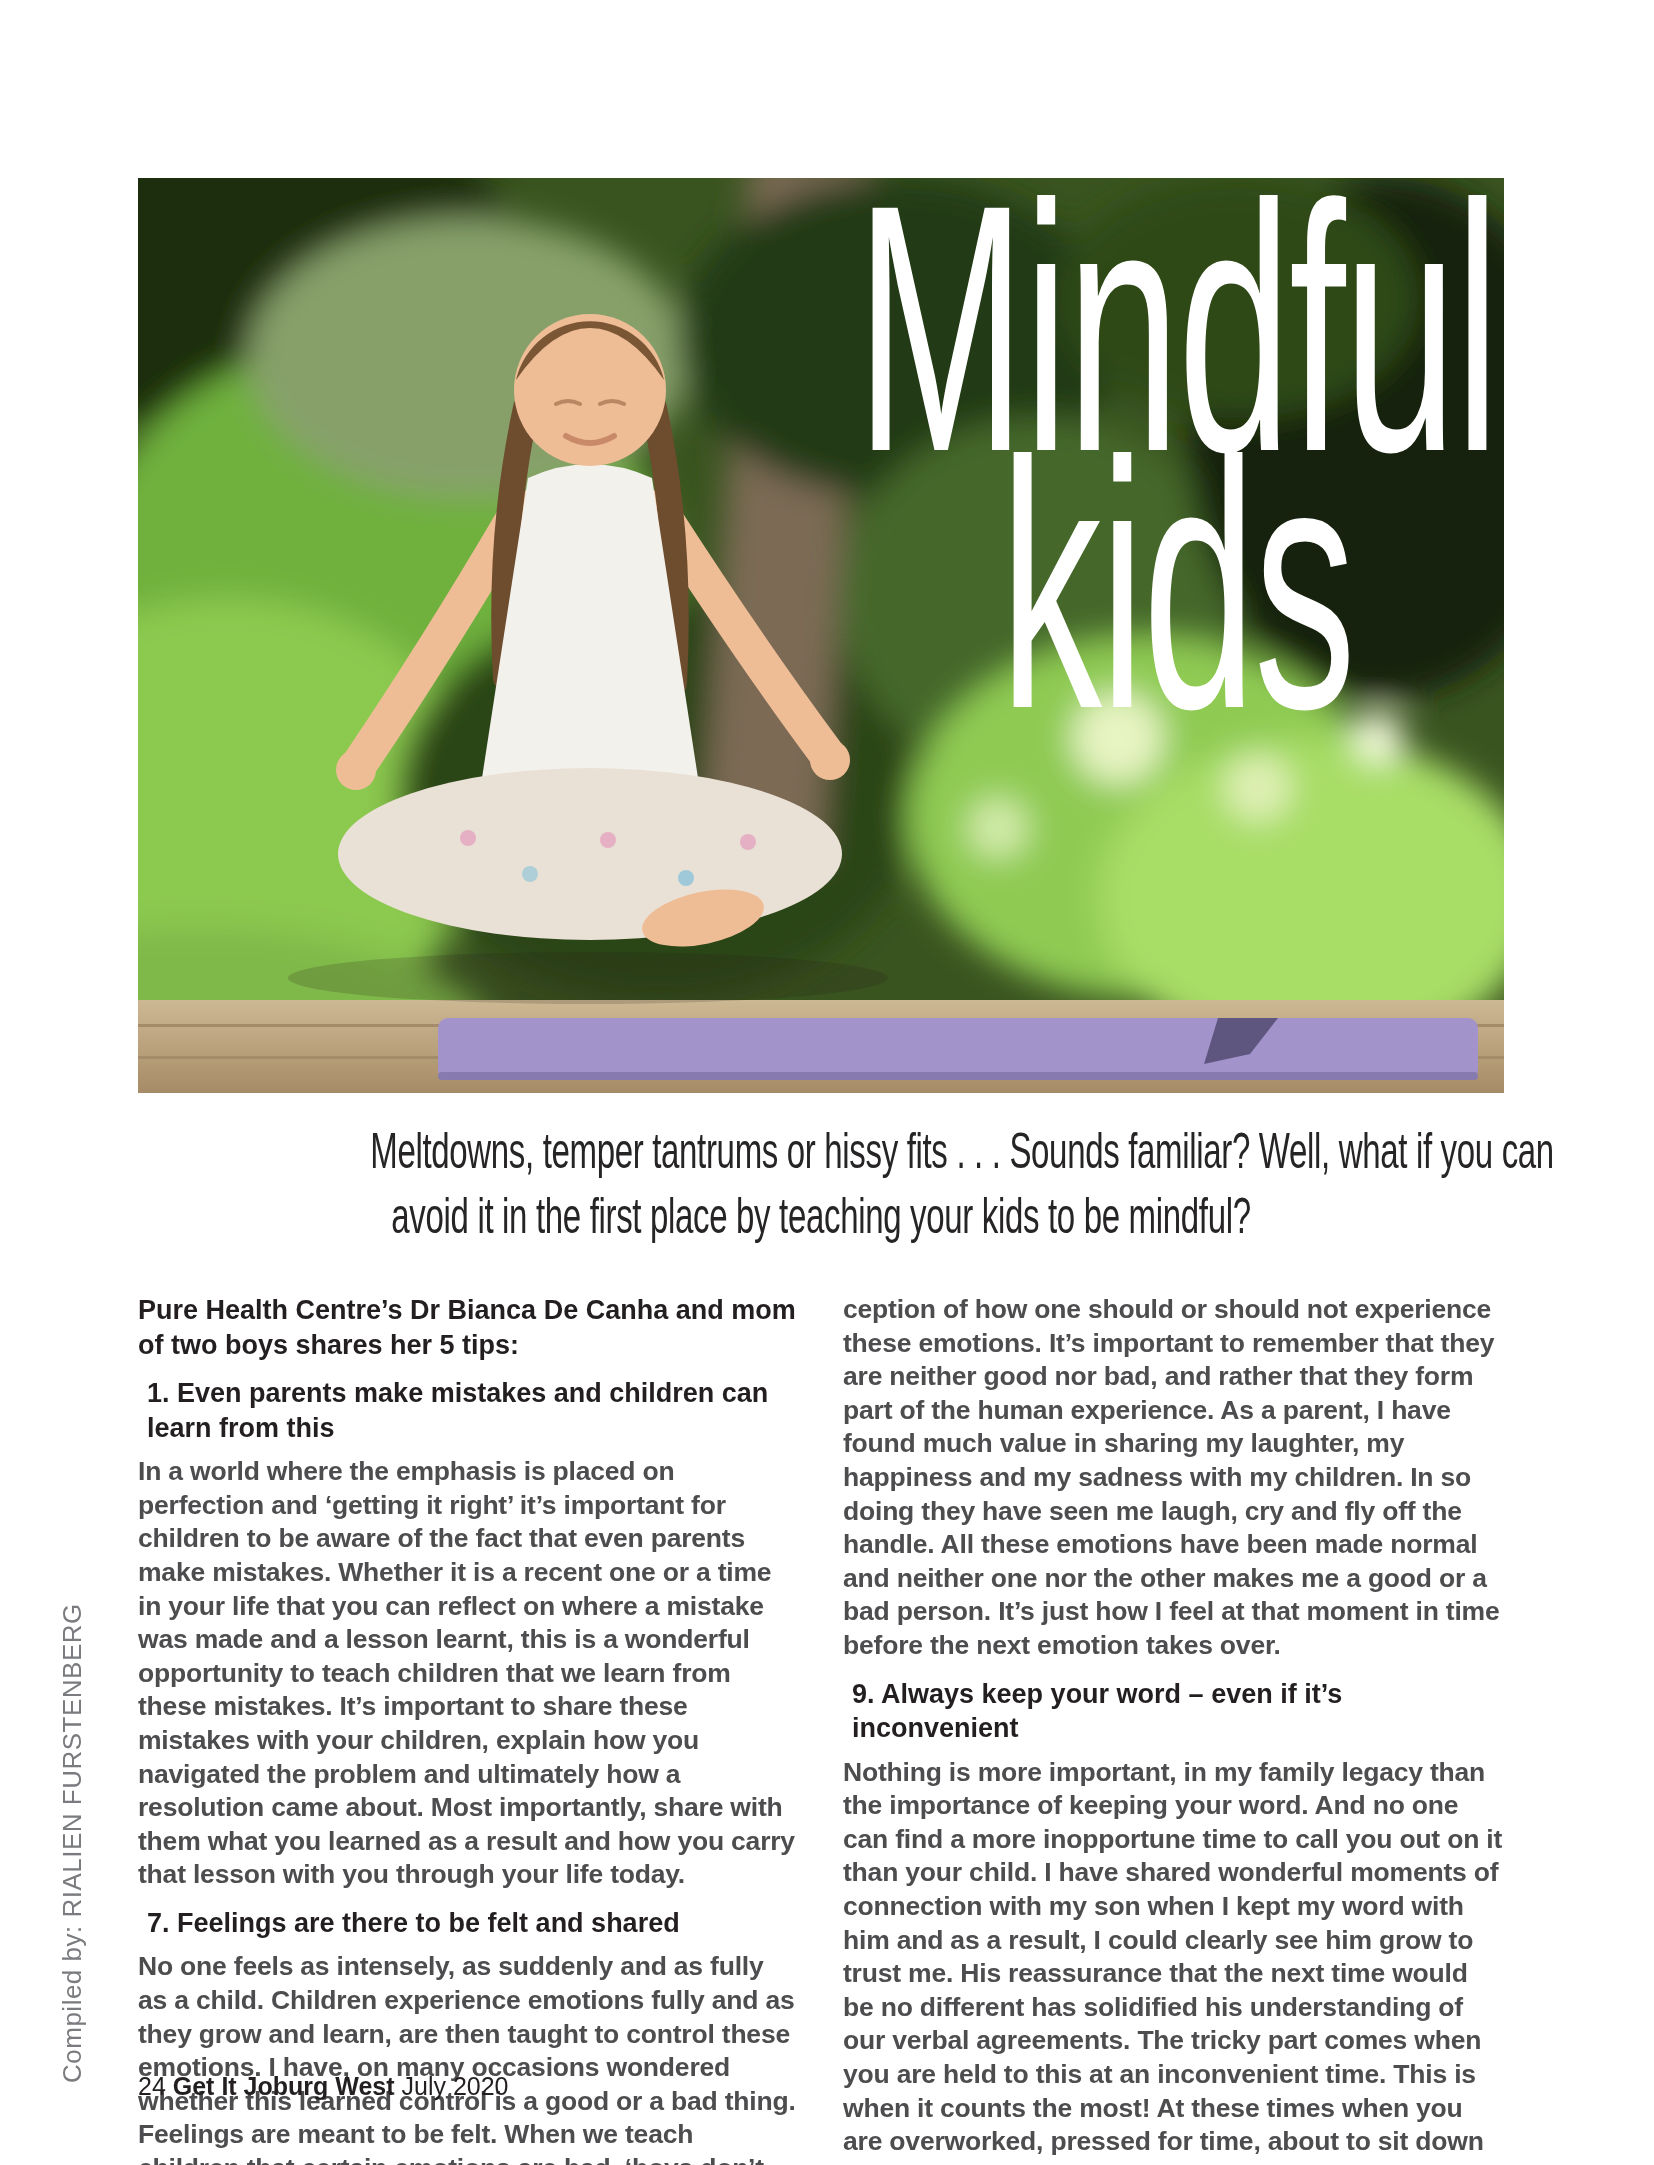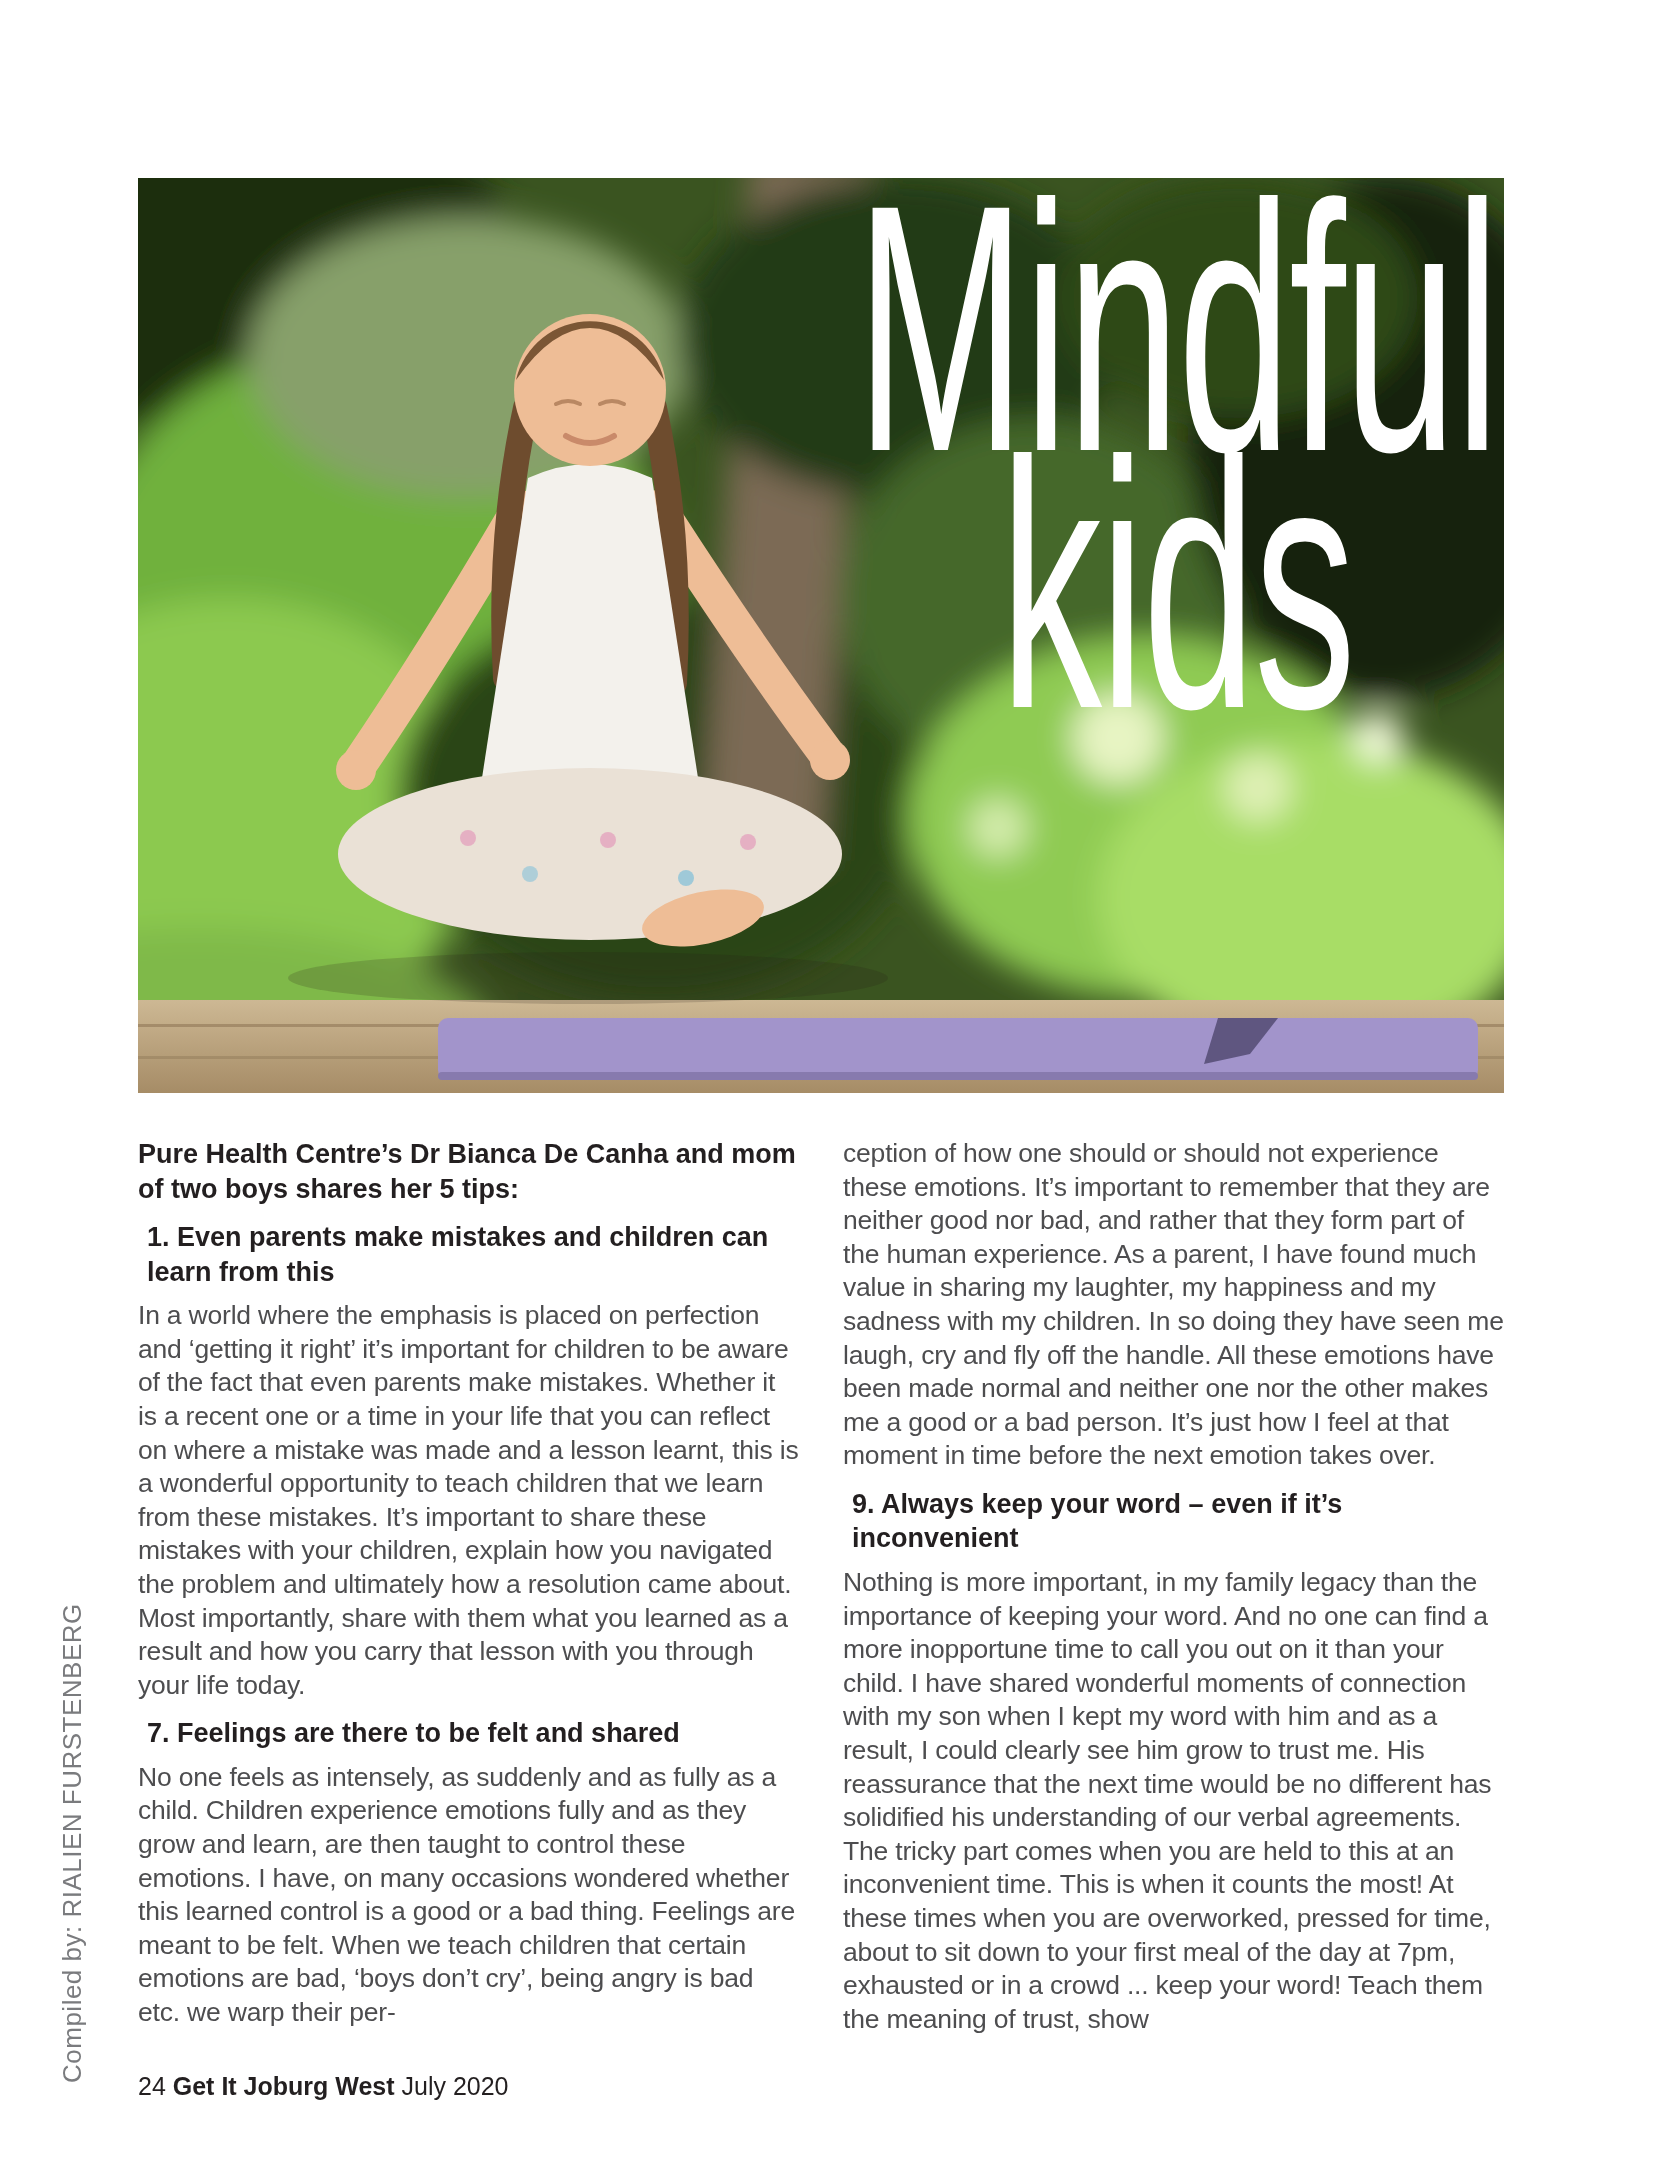--- a/index.html
+++ b/index.html
@@ -40,21 +40,21 @@
   .col{width:661px;color:var(--body_text,#4d4d4f);}
   .blk-lead{
     font-weight:bold;color:var(--heading_text,#231f20);
     font-size:27px;line-height:1.28;margin:0 0 14px 0;
   }
   .blk-heading{
     font-weight:bold;color:var(--heading_text,#231f20);
     font-size:27px;line-height:1.28;margin:14px 0 10px 9px;
   }
   .blk-para{
-    font-size:26.5px;line-height:33.6px;font-weight:400;
+    font-size:26.5px;line-height:33.6px;font-weight:700;
     margin:0 0 6px 0;letter-spacing:-0.2px;
   }
 
   
   .credit{
     position:absolute;left:88px;bottom:82px;
     transform:rotate(-90deg);transform-origin:0 100%;
     font-size:26px;letter-spacing:0.5px;
     color:var(--credit_text,#7a7b7e);
     white-space:nowrap;
@@ -150,20 +150,24 @@
           <circle cx="692" cy="582" r="20" fill="#eebd96"></circle>
         </g>
       </svg>
 
       <div class="hero-title">
         <span class="t-line">Mindful</span>
         <span class="t-line">kids</span>
       </div>
     </div>
 
+    <div class="subtitle">
+      <div class="sub-line">Meltdowns, temper tantrums or hissy fits . . . Sounds familiar? Well, what if you can</div>
+      <div class="sub-line">avoid it in the first place by teaching your kids to be mindful?</div>
+    </div>
 
     <div class="columns">
       <div class="col">
           <p class="blk-lead">Pure Health Centre’s Dr Bianca De Canha and mom of two boys shares her 5 tips:</p>
           <h3 class="blk-heading">1. Even parents make mistakes and children can learn from this</h3>
           <p class="blk-para">In a world where the emphasis is placed on perfection and ‘getting it right’ it’s important for children to be aware of the fact that even parents make mistakes. Whether it is a recent one or a time in your life that you can reflect on where a mistake was made and a lesson learnt, this is a wonderful opportunity to teach children that we learn from these mistakes. It’s important to share these mistakes with your children, explain how you navigated the problem and ultimately how a resolution came about. Most importantly, share with them what you learned as a result and how you carry that lesson with you through your life today.</p>
           <h3 class="blk-heading">7. Feelings are there to be felt and shared</h3>
           <p class="blk-para">No one feels as intensely, as suddenly and as fully as a child. Children experience emotions fully and as they grow and learn, are then taught to control these emotions. I have, on many occasions wondered whether this learned control is a good or a bad thing. Feelings are meant to be felt. When we teach children that certain emotions are bad, ‘boys don’t cry’, being angry is bad etc. we warp their per-</p>
         </div>
       <div class="col">

